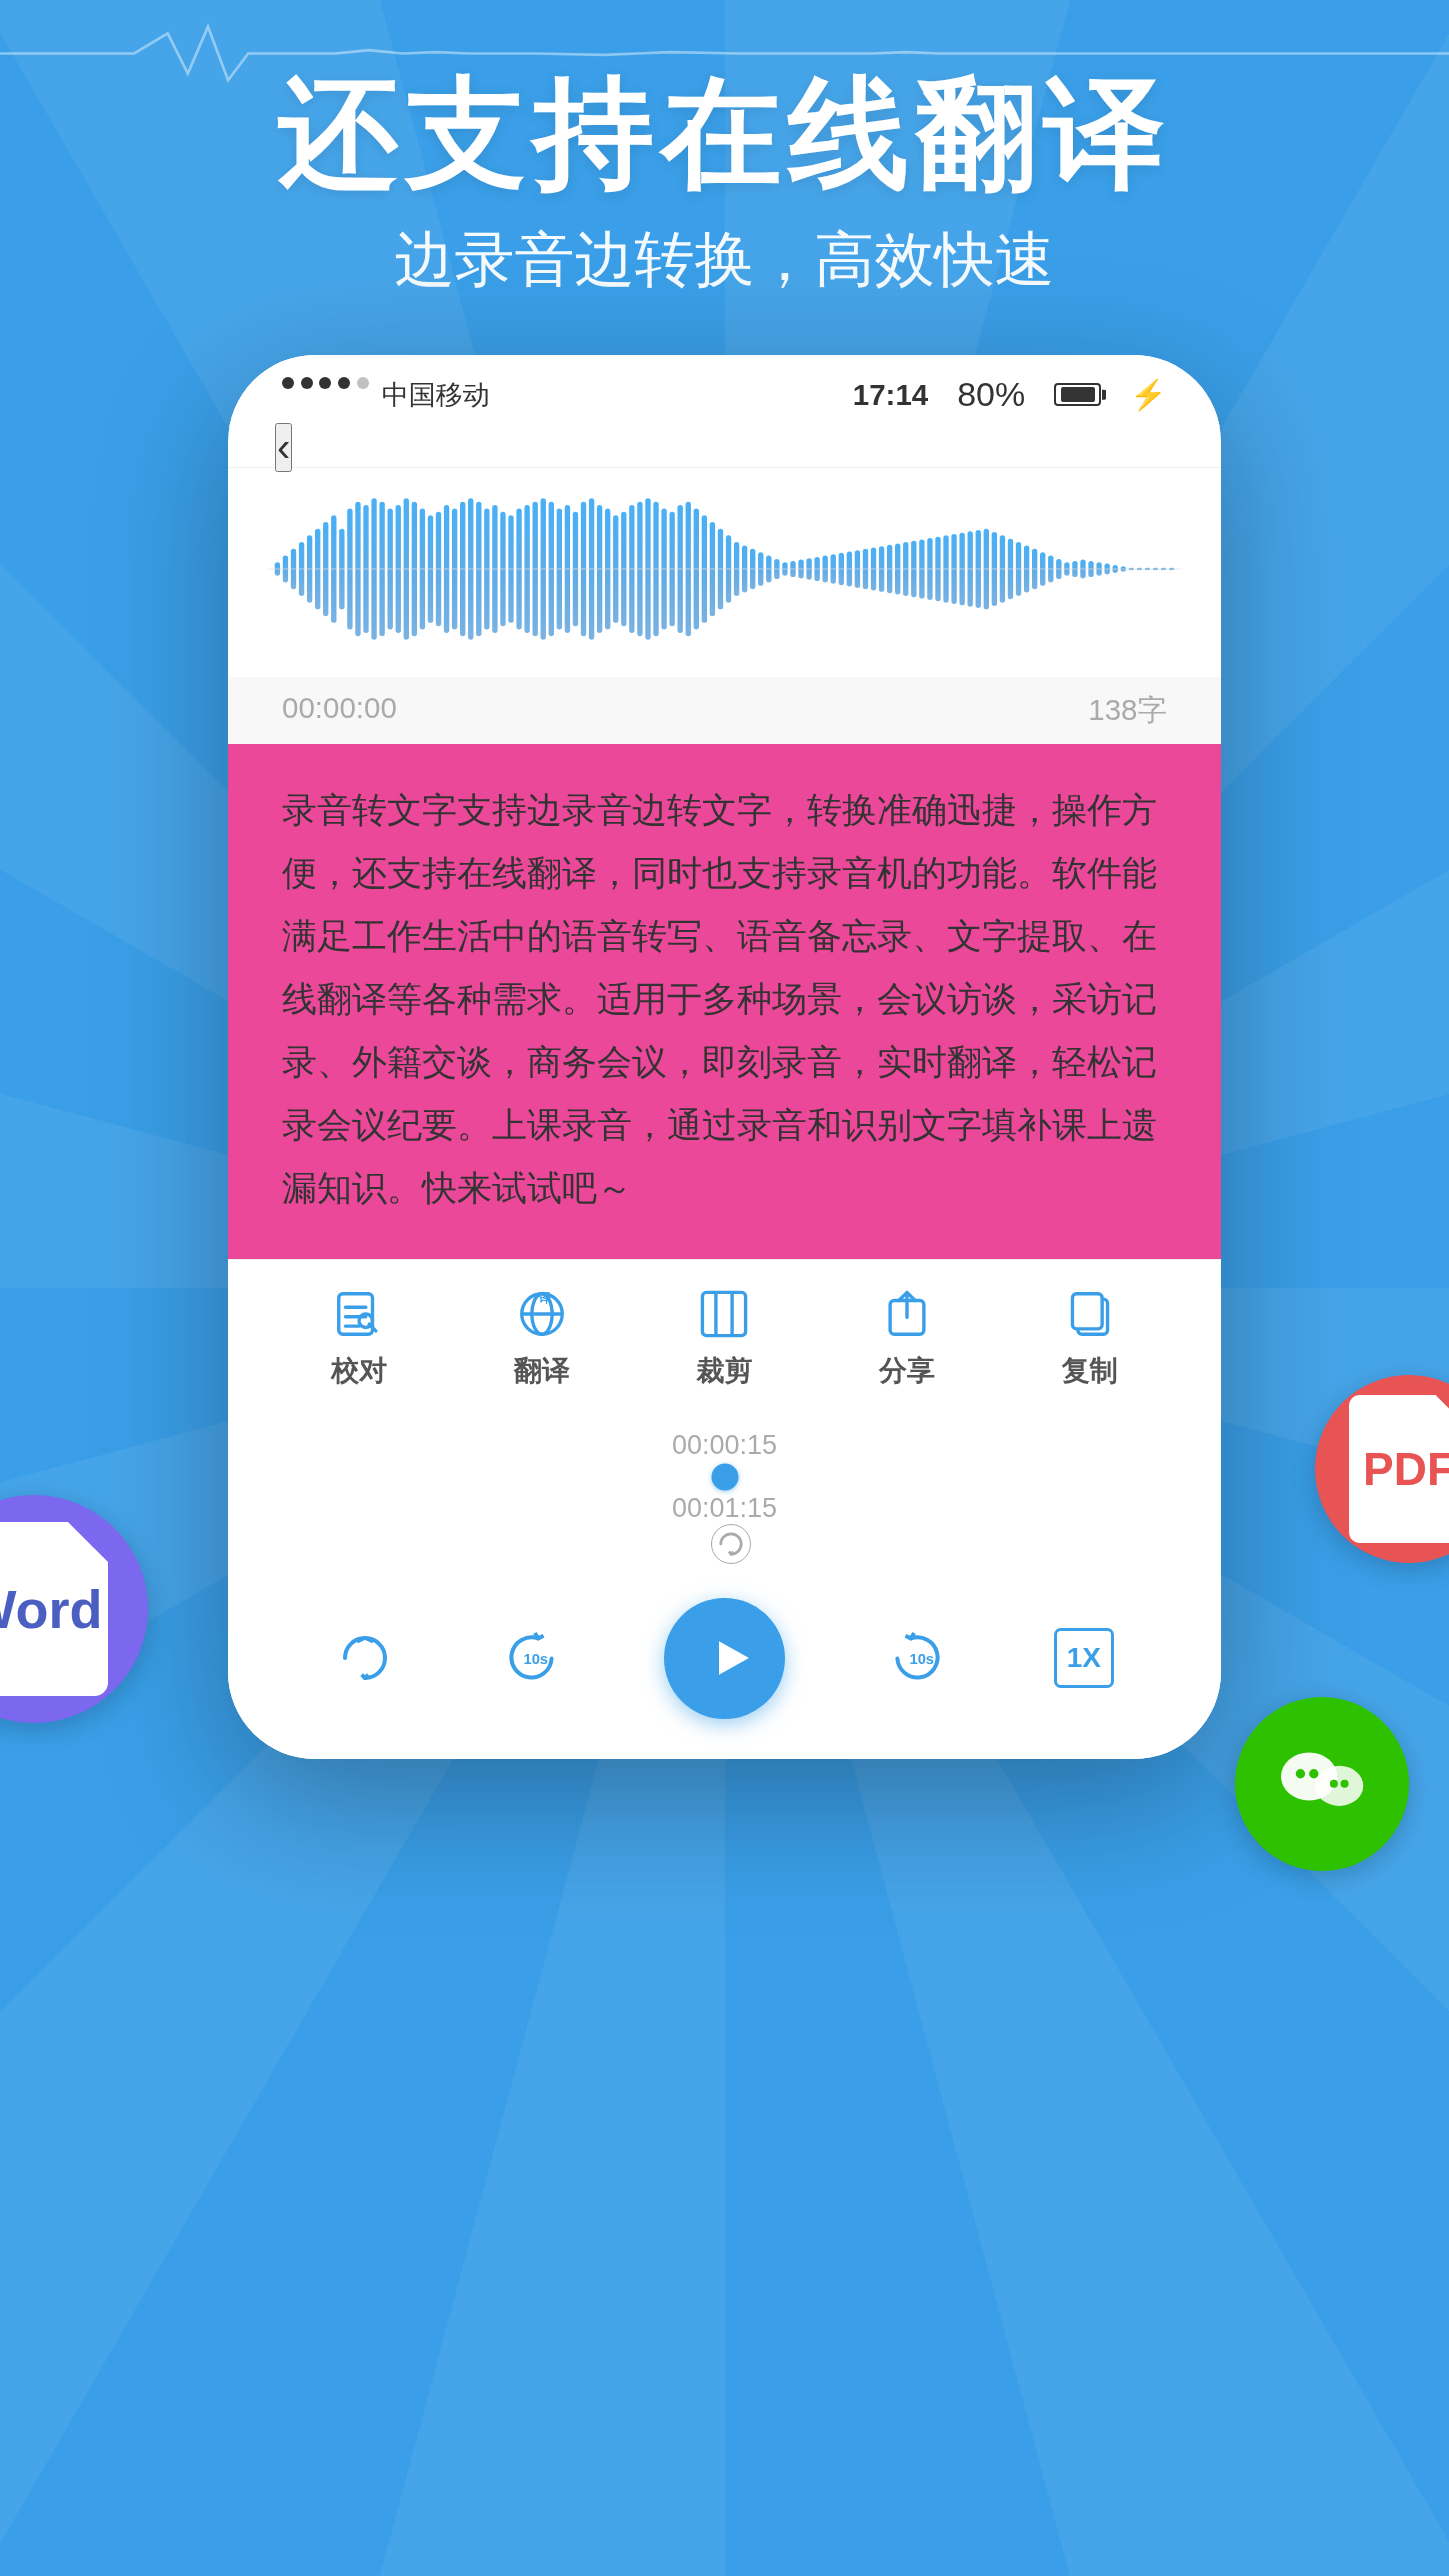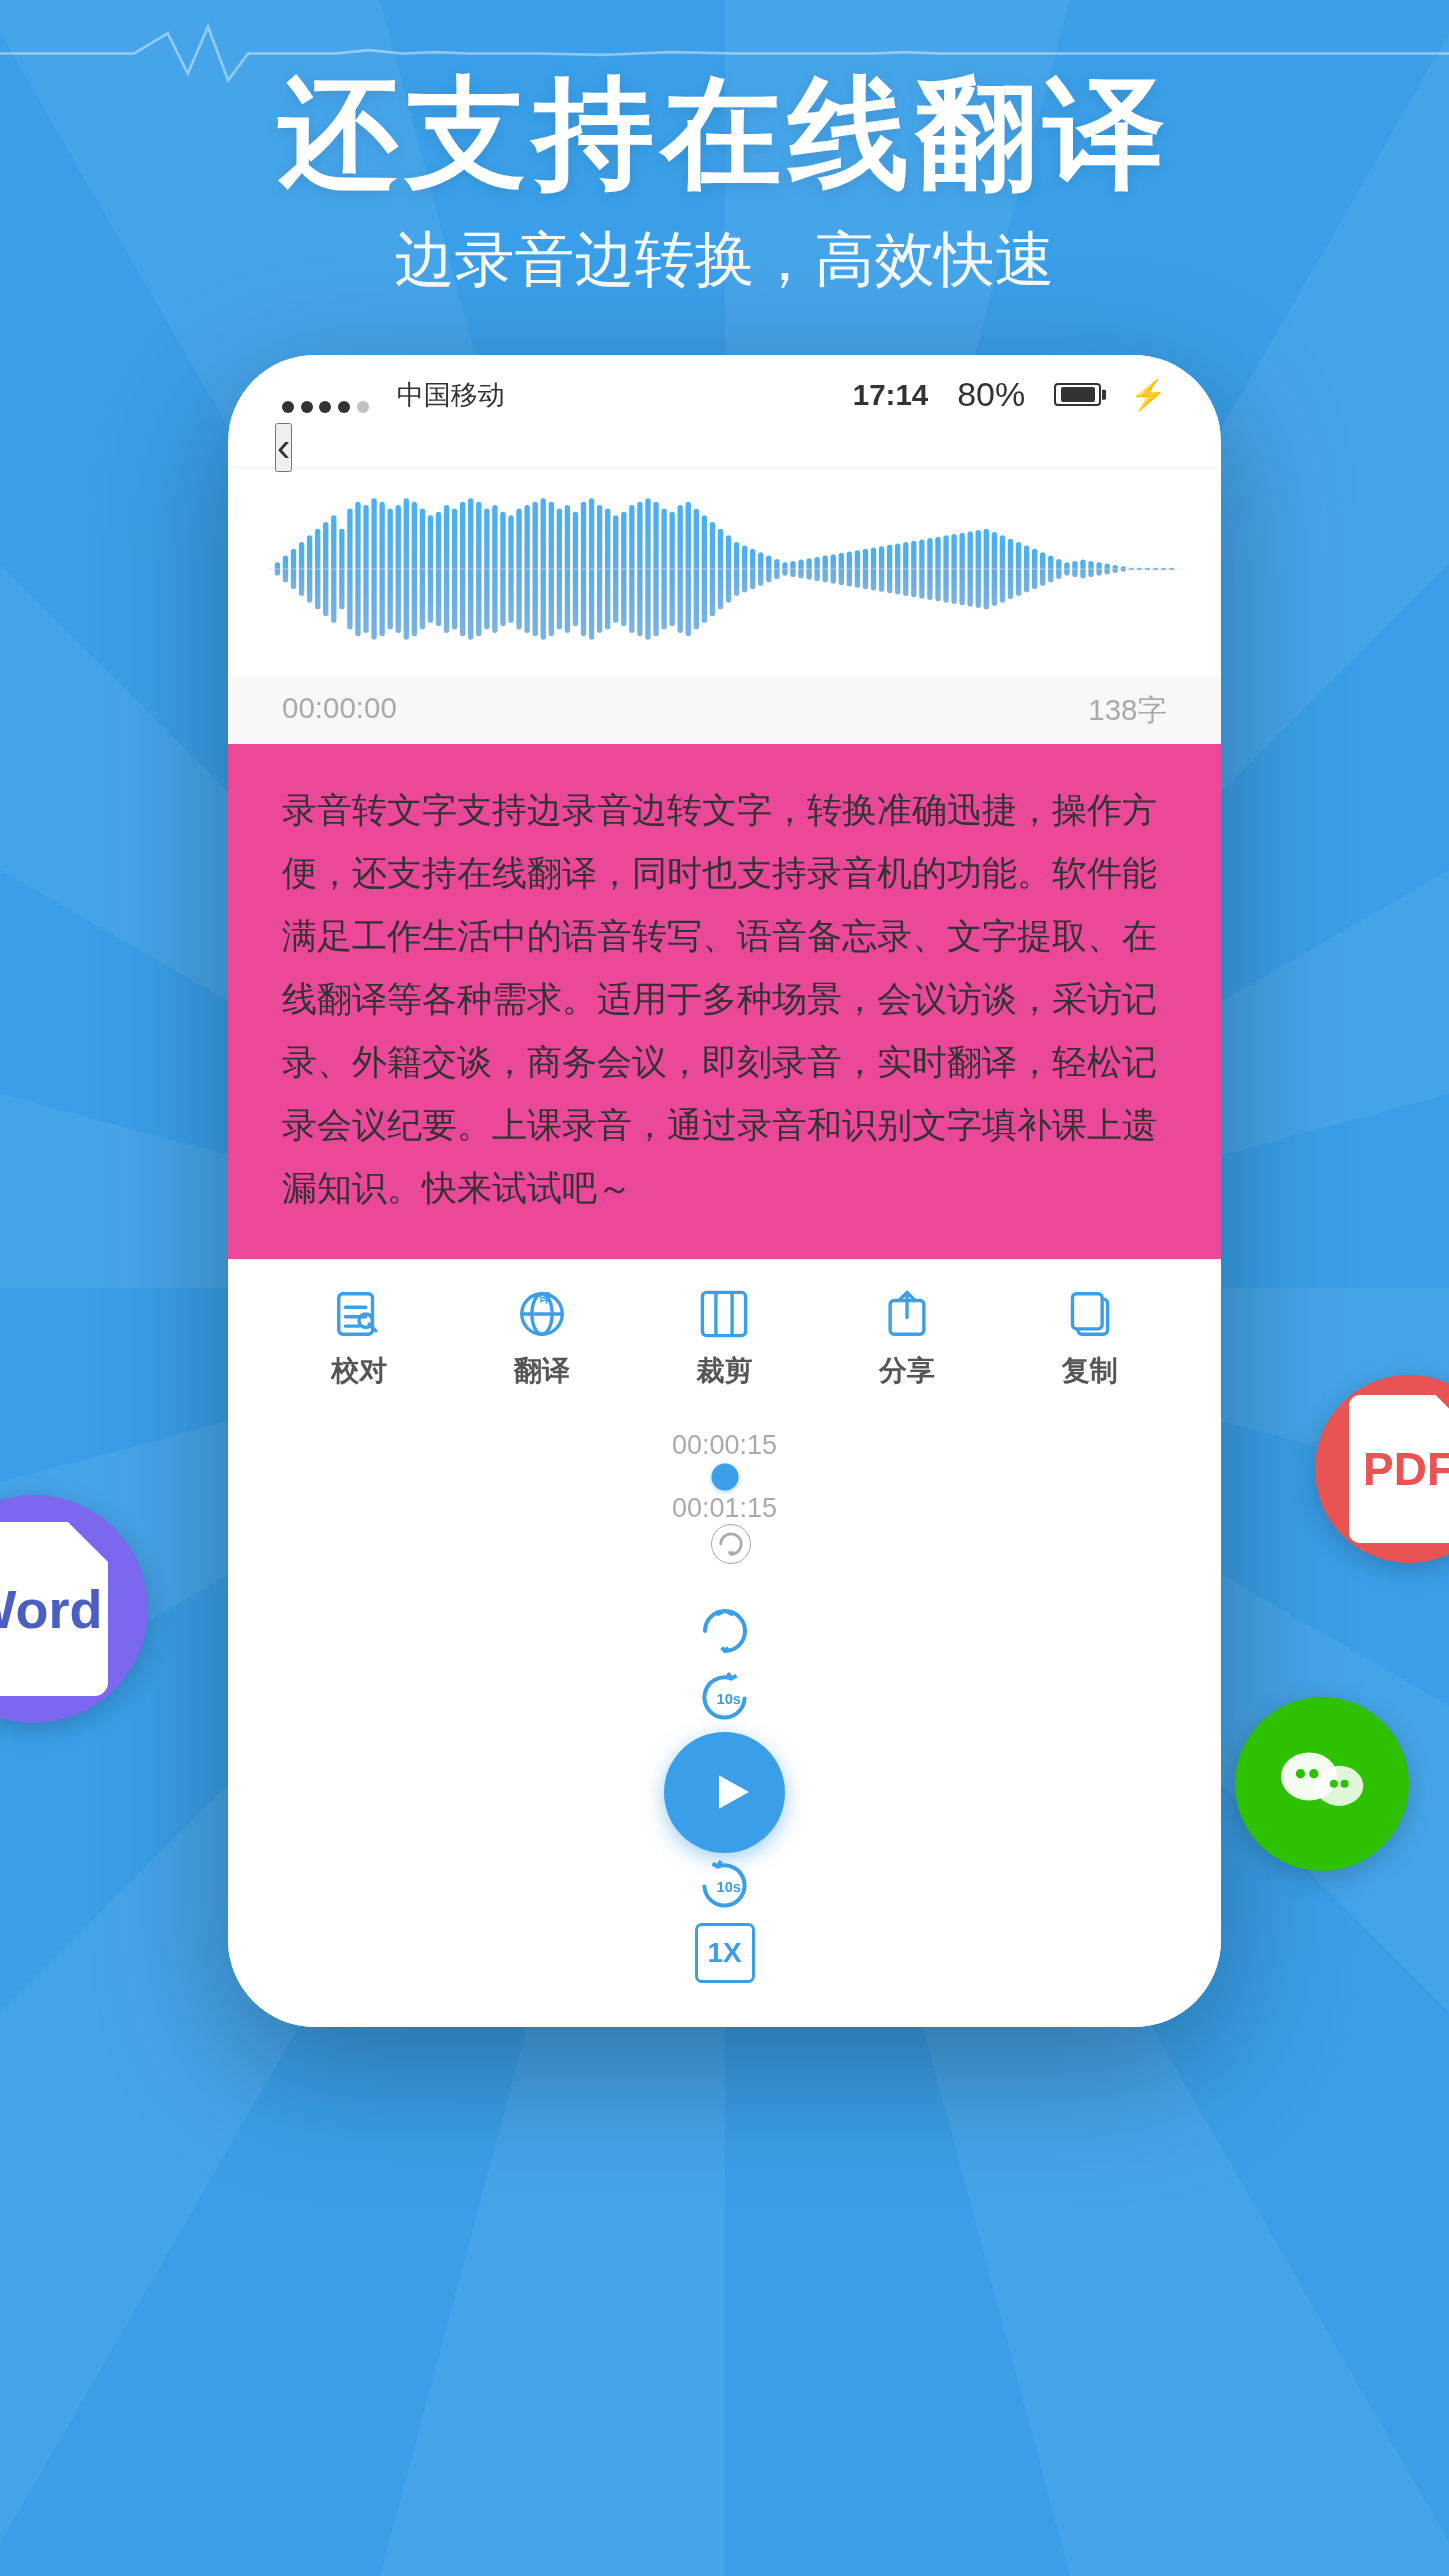--- a/index.html
+++ b/index.html
@@ -103,21 +103,21 @@
 
     
     .status-bar {
       background: white;
       display: flex;
       justify-content: space-between;
       align-items: center;
       padding: 20px 54px 13.4px;
       font-size: 28px;
     }
-    .status-left { display: flex; align-items: flex-end; gap: 20px; }
+    .status-left { display: flex; align-items: flex-start; gap: 5px; }
     .status-dot { width: 12px; height: 12px; background: #333; border-radius: 50%; }
     .status-dots { display: flex; gap: 6.7px; align-items: center; }
     .status-carrier { font-size: 27px; color: #333; margin-left: 8px; }
     .status-right { display: flex; align-items: center; gap: 29px; }
     .status-time { font-size: 29.5px; font-weight: 600; color: #333; }
     .status-percent { font-size: 34px; color: #333; }
     .battery-icon {
       width: 47px; height: 23px; border: 2px solid #333; border-radius: 4px;
       position: relative; display: inline-flex; align-items: center;
     }
@@ -252,21 +252,20 @@
       font-size: 21.5px; color: #aaa;
     }
 
     
     .playback-controls {
       display: flex;
       justify-content: space-around;
       align-items: center;
       padding: 20px 54px 40px;
       background: white;
-      flex-direction: column;
     }
     .ctrl-btn {
       display: flex;
       flex-direction: column;
       align-items: center;
       gap: 5.4px;
       cursor: pointer;
     }
     .ctrl-icon {
       width: 67px; height: 67px;

